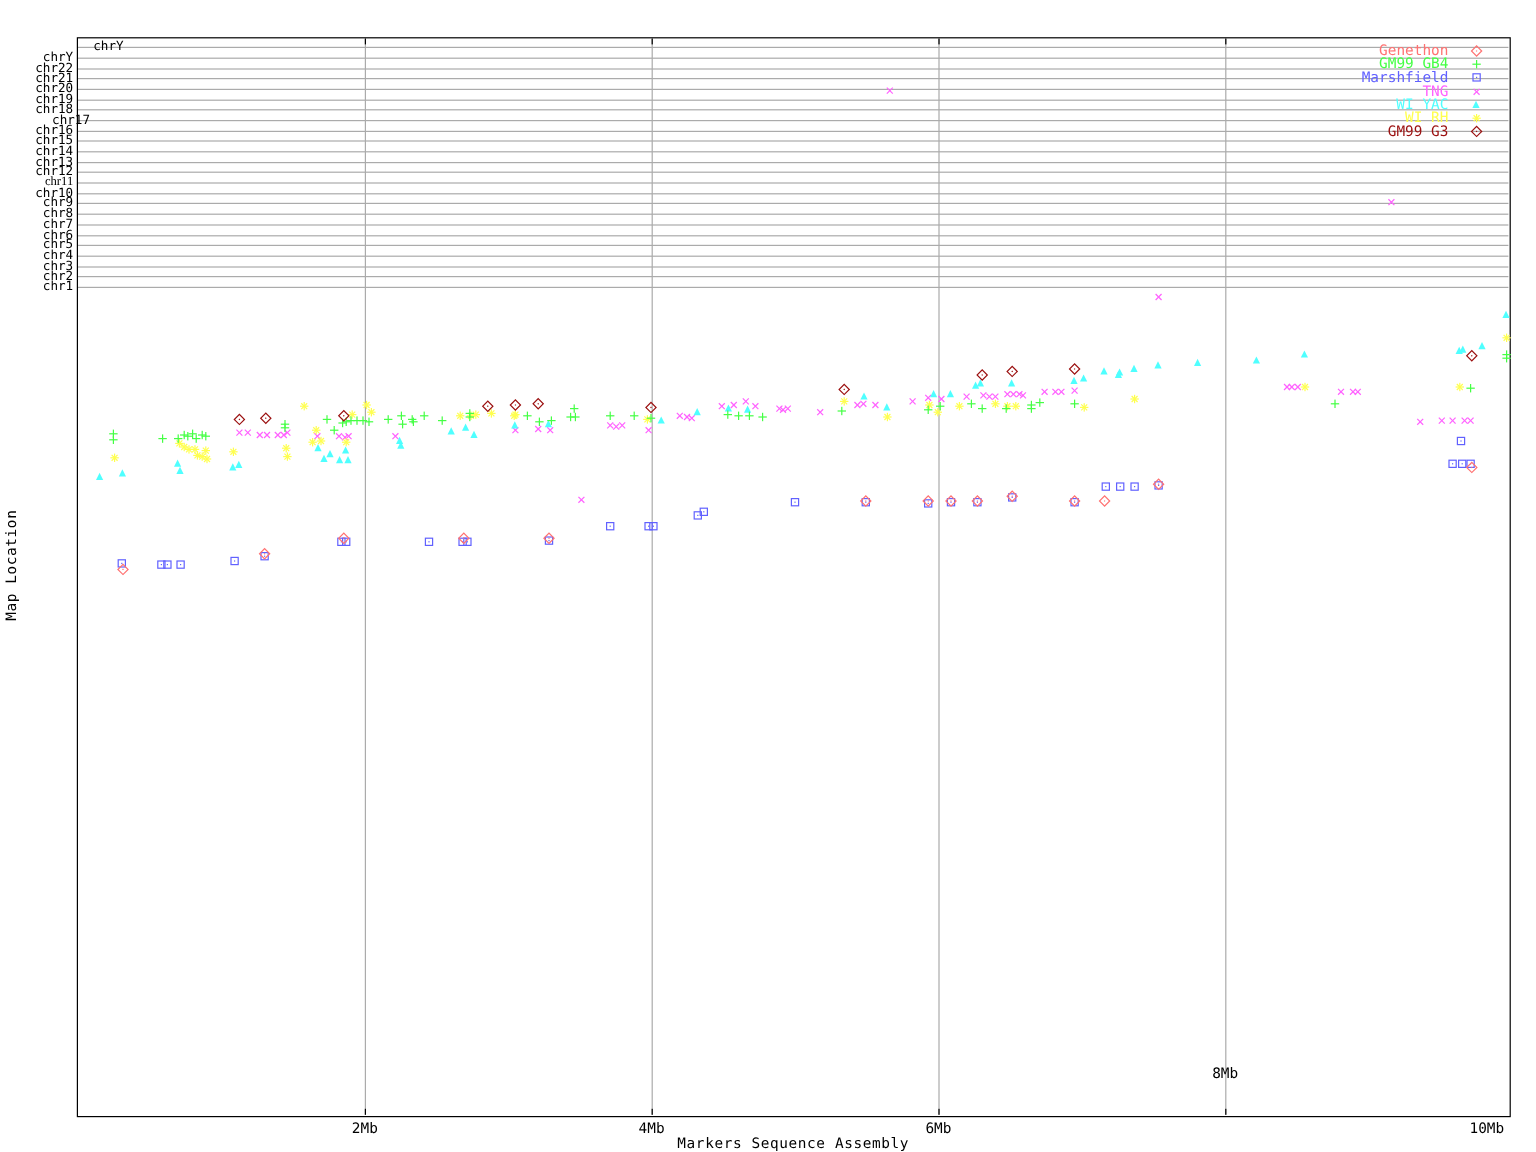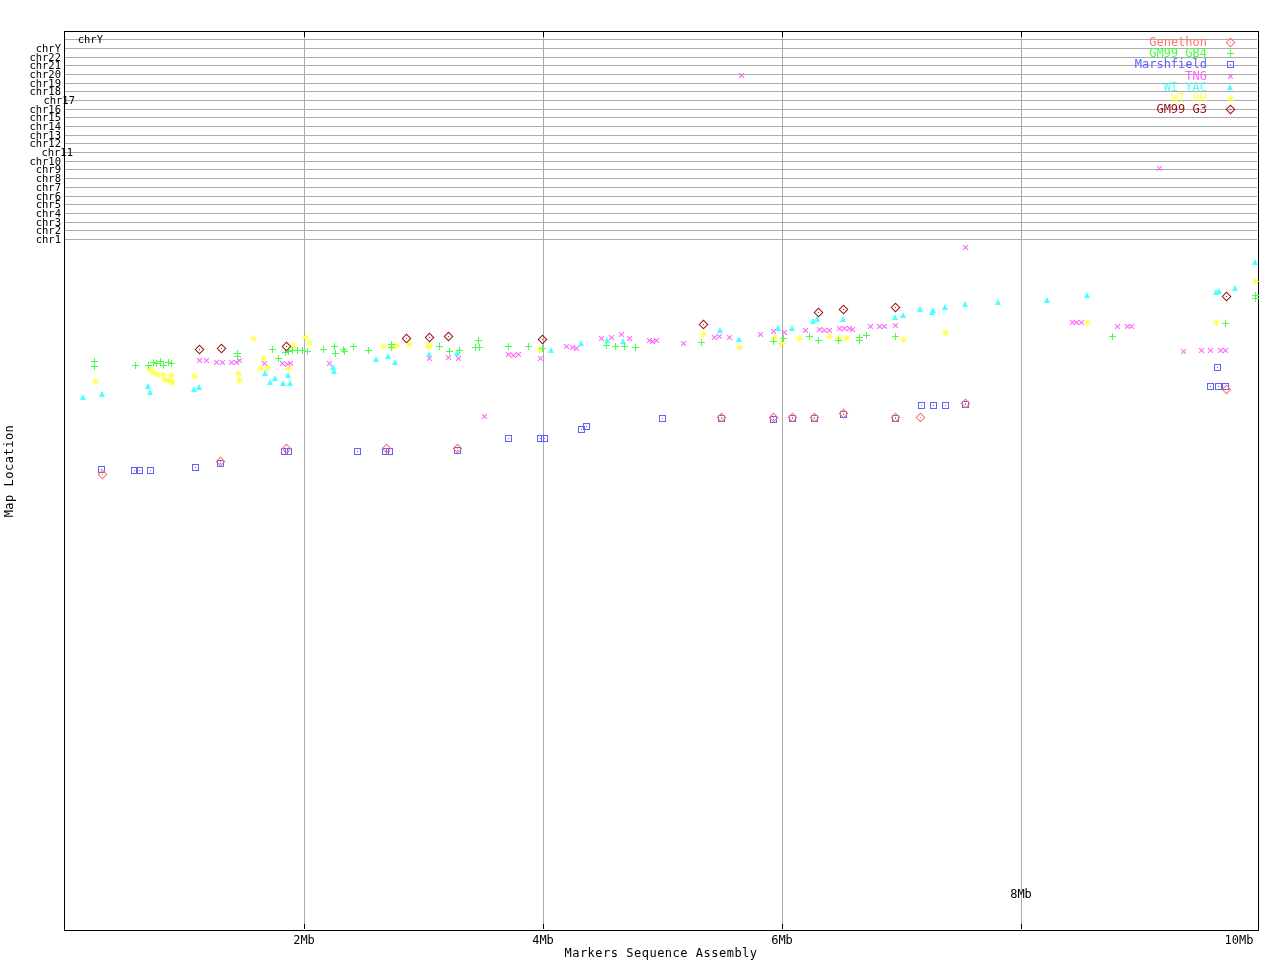--- a/index.html
+++ b/index.html
@@ -62,21 +62,21 @@
       <div class="abs chr-label" style="left: 1px; top: 104px;">chr16</div>
       <div class="abs hgrid" style="left: 65px; top: 117px; width: 1192px; height: 1px;"></div>
       <div class="abs chr-label" style="left: 1px; top: 112px;">chr15</div>
       <div class="abs hgrid" style="left: 65px; top: 126px; width: 1192px; height: 1px;"></div>
       <div class="abs chr-label" style="left: 1px; top: 121px;">chr14</div>
       <div class="abs hgrid" style="left: 65px; top: 135px; width: 1192px; height: 1px;"></div>
       <div class="abs chr-label" style="left: 1px; top: 130px;">chr13</div>
       <div class="abs hgrid" style="left: 65px; top: 143px; width: 1192px; height: 1px;"></div>
       <div class="abs chr-label" style="left: 1px; top: 138px;">chr12</div>
       <div class="abs hgrid" style="left: 65px; top: 152px; width: 1192px; height: 1px;"></div>
-      <div class="abs chr-label" style="left: 13px; top: 147px;">chr11</div>
+      <div class="abs chr-label" style="left: 1px; top: 147px; font-family: Liberation Serif, serif;">chr11</div>
       <div class="abs hgrid" style="left: 65px; top: 161px; width: 1192px; height: 1px;"></div>
       <div class="abs chr-label" style="left: 1px; top: 156px;">chr10</div>
       <div class="abs hgrid" style="left: 65px; top: 169px; width: 1192px; height: 1px;"></div>
       <div class="abs chr-label" style="left: 1px; top: 164px;">chr9</div>
       <div class="abs hgrid" style="left: 65px; top: 178px; width: 1192px; height: 1px;"></div>
       <div class="abs chr-label" style="left: 1px; top: 173px;">chr8</div>
       <div class="abs hgrid" style="left: 65px; top: 187px; width: 1192px; height: 1px;"></div>
       <div class="abs chr-label" style="left: 1px; top: 182px;">chr7</div>
       <div class="abs hgrid" style="left: 65px; top: 196px; width: 1192px; height: 1px;"></div>
       <div class="abs chr-label" style="left: 1px; top: 191px;">chr6</div>

